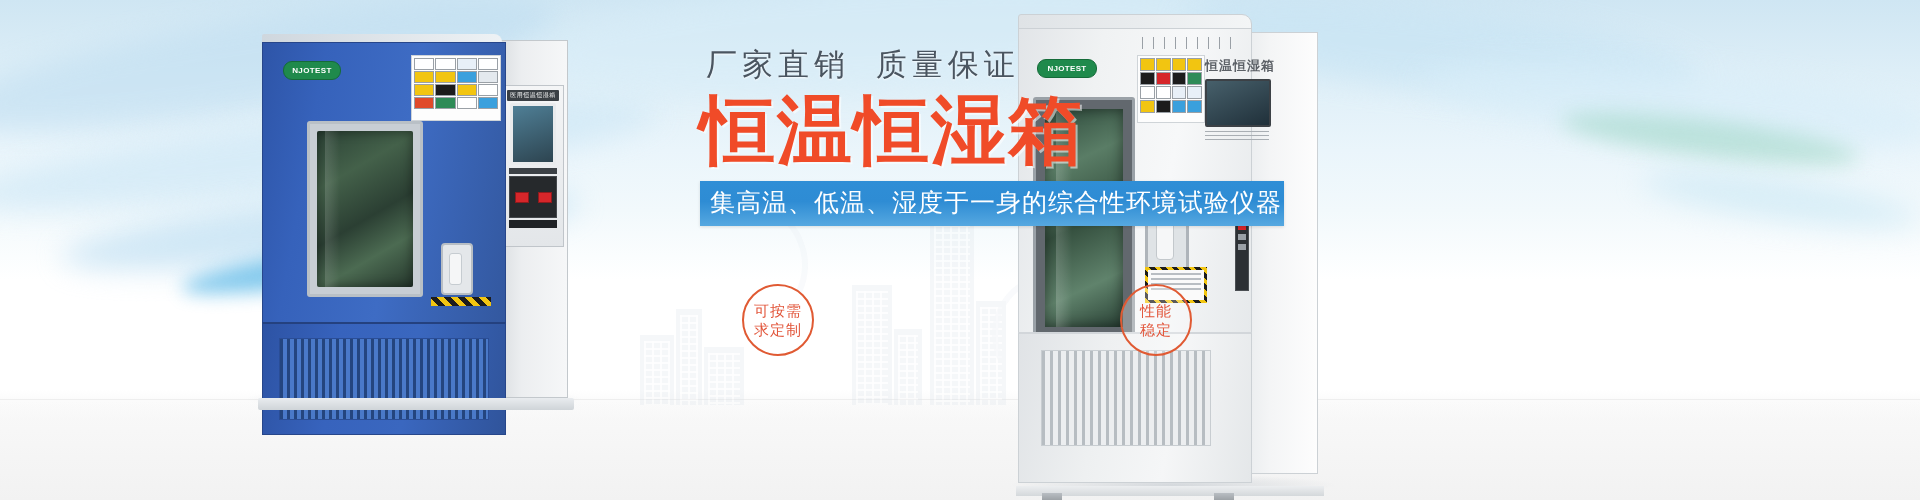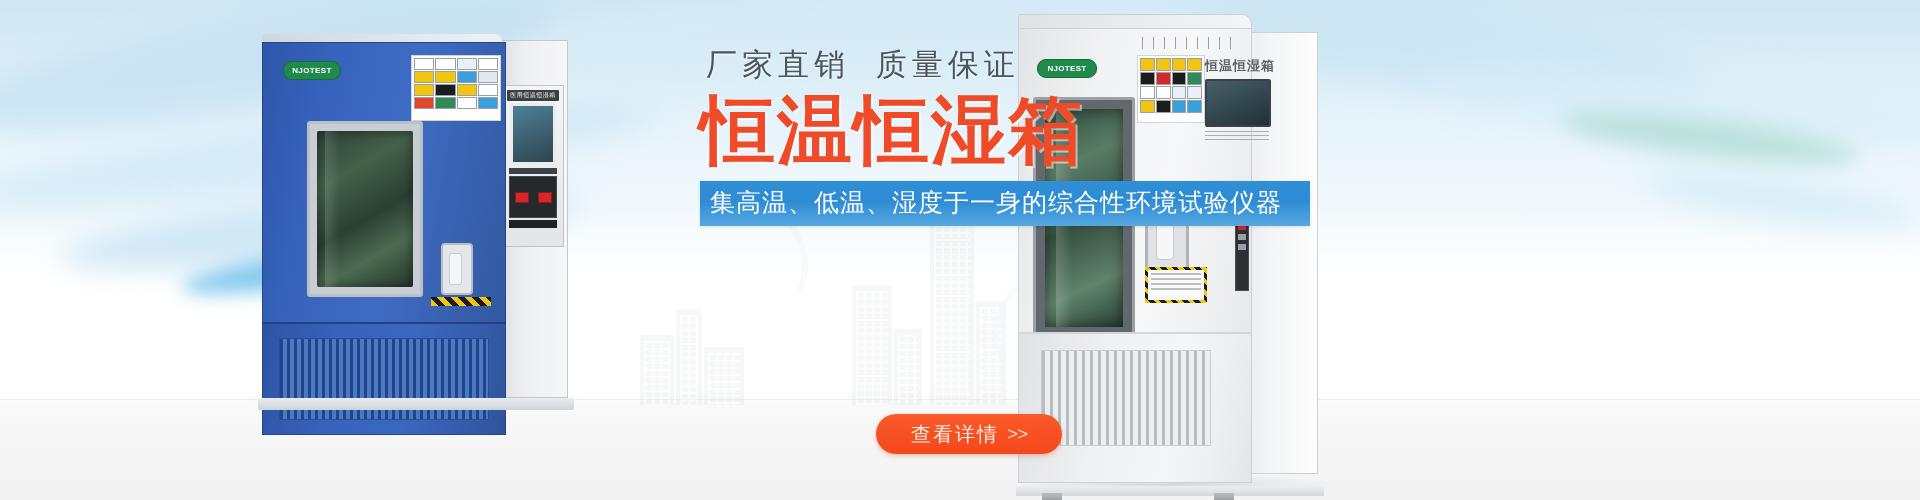--- a/index.html
+++ b/index.html
@@ -46,21 +46,21 @@
   .tagline span{margin:0 6px;}
   .maintitle{
     margin-top:4px;font-size:75px;line-height:1.08;font-weight:bold;
     color:#f04b28;letter-spacing:2px;white-space:nowrap;
     text-shadow:2px 2px 0 rgba(255,255,255,.55);
   }
   .subbar{
     margin-top:10px;display:inline-block;
     background:linear-gradient(180deg,#2f8ed6 0%,#2e8cd4 45%,#56a8e0 100%);
     color:#ffffff;font-size:25px;letter-spacing:1px;
-    padding:5px 28px 7px 10px;white-space:nowrap;
+    padding:5px 2px 7px 10px;white-space:nowrap;
     box-shadow:0 1px 3px rgba(0,0,0,.12);
   }
 
   
   .circles{position:absolute;left:742px;top:284px;width:450px;display:flex;justify-content:space-between;}
   .circle{
     width:68px;height:68px;border-radius:50%;
     border:2px solid #e05a33;
     display:flex;flex-direction:column;align-items:center;justify-content:center;
     color:#e2553a;font-size:15px;line-height:1.28;letter-spacing:1px;
@@ -350,20 +350,24 @@
   <div class="textblock">
     <div class="tagline">
       <span>厂家直销</span>
       <span>质量保证</span>
     </div>
     <div class="maintitle">恒温恒湿箱</div>
     <div><span class="subbar">集高温、低温、湿度于一身的综合性环境试验仪器</span></div>
   </div>
 
   <div class="circles">
-  </div>
-
-  <div class="cta">
-    <span>查看详情</span>
-    <span class="arrows">&gt;&gt;</span>
-  </div>
+    <div class="circle">
+      <span>可按需</span>
+      <span>求定制</span>
+    </div>
+    <div class="circle">
+      <span>性能</span>
+      <span>稳定</span>
+    </div>
+  </div>
+
 
 </div>
 
 </body></html>

